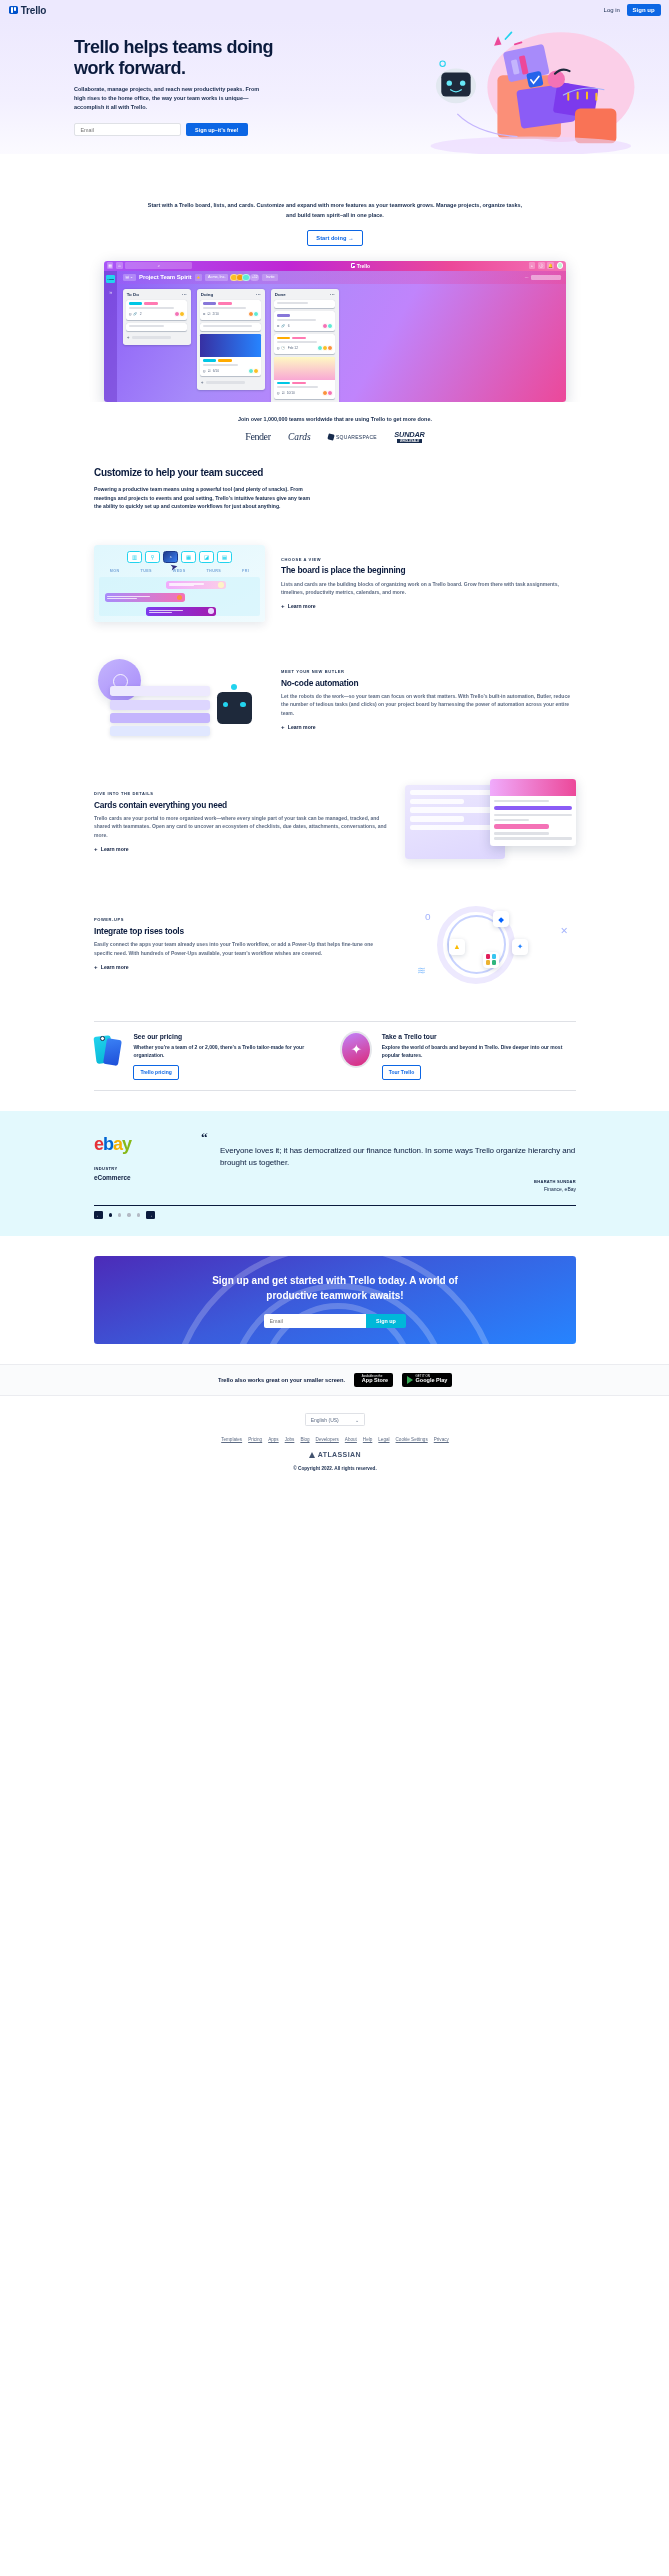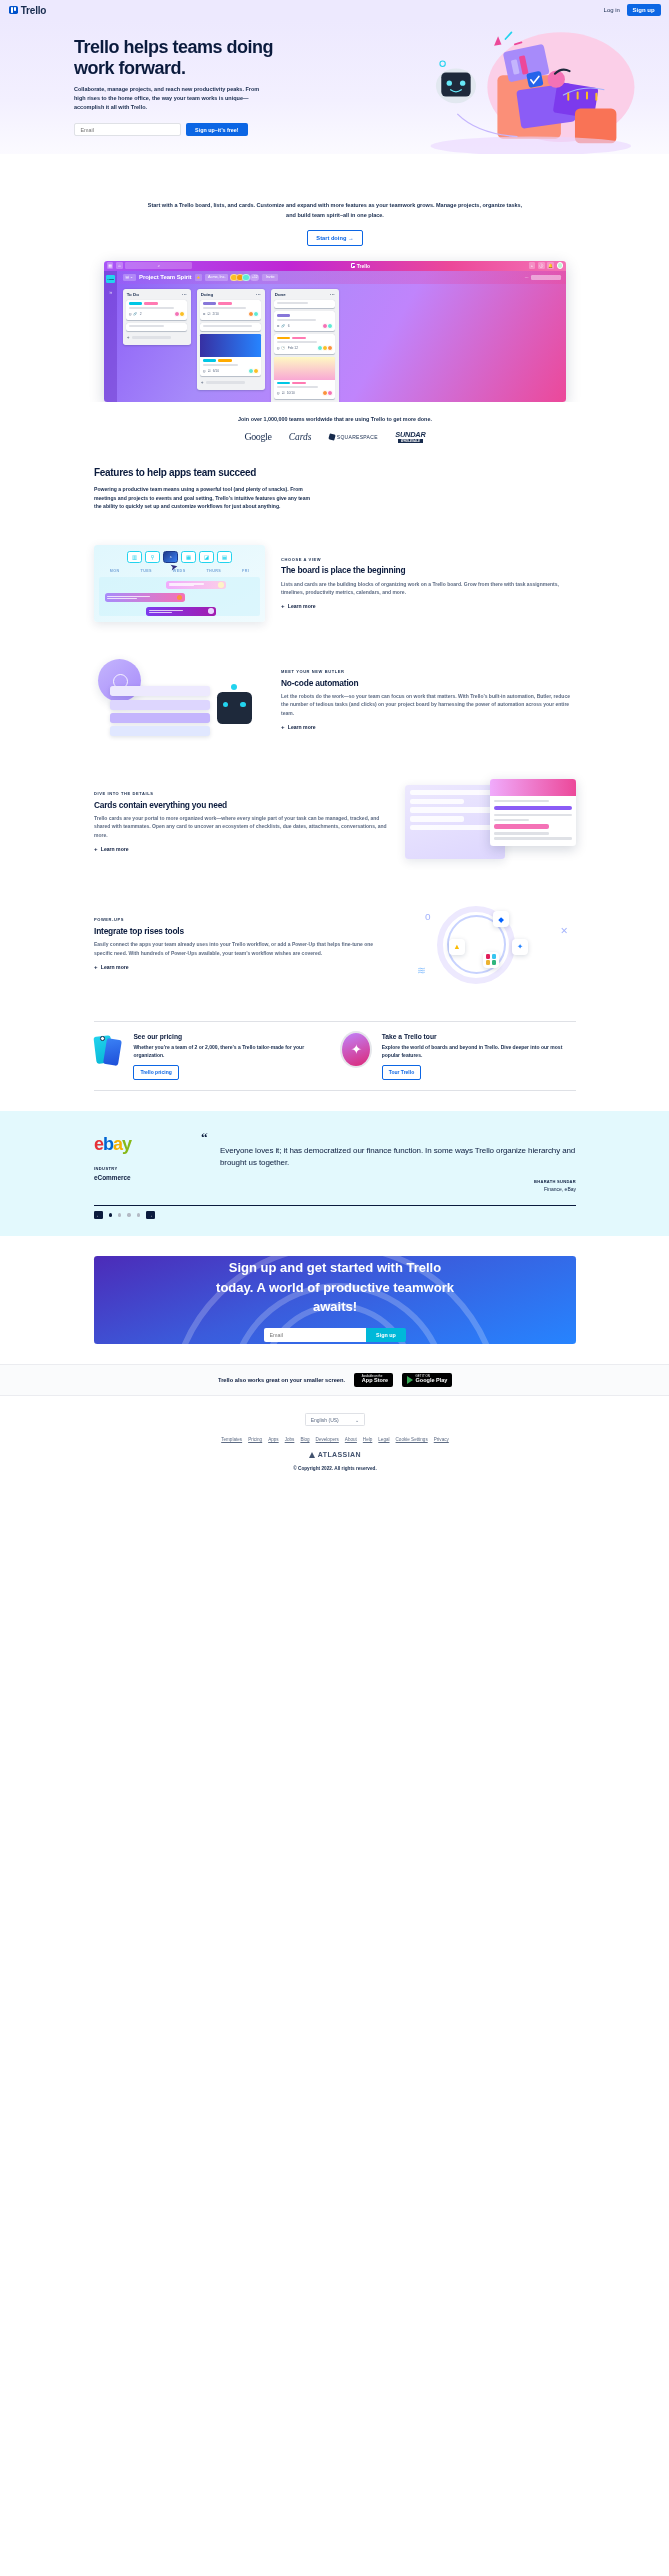--- a/index.html
+++ b/index.html
@@ -289,21 +289,21 @@
   .dot-n { width: 3.3px; height: 3.3px; border-radius: 50%; background: #b3bac5; cursor: pointer; }
   .dot-n.on { background: #0b1b3d; }
 
   
   .cta { width: 482px; margin: 20px auto 0; height: 88px; border-radius: 3.3px;
     background: linear-gradient(160deg,#4c2bb8 0%,#3b5bdb 45%,#2684ff 100%);
     display: flex; flex-direction: column; align-items: center; justify-content: center;
     position: relative; overflow: hidden; }
   .cta-rings { position: absolute; inset: 0; opacity: .22; }
   .cta-rings span { position: absolute; border: 6.7px solid #fff; border-radius: 50%; }
-  .cta h3 { position: relative; z-index: 2; color: #fff; font-size: 13px; font-weight: 700;
+  .cta h3 { position: relative; z-index: 2; color: #fff; font-size: 10px; font-weight: 700;
     text-align: center; line-height: 1.5; width: 248px; }
   .cta-form { position: relative; z-index: 2; margin-top: 11.4px; display: flex; }
   .cta-email { width: 102px; height: 13.4px; border: none; border-radius: 2px 0 0 2px;
     padding: 0 5.4px; font-size: 5.4px; color: #7a869a; font-family: inherit; outline: none; }
   .cta-btn { background: #00b8d9; color: #fff; border: none; border-radius: 0 2px 2px 0;
     font-size: 5.4px; font-weight: 700; padding: 0 10px; height: 13.4px; cursor: pointer; font-family: inherit; }
 
   
   .smaller { margin-top: 20px; background: #fafbfc; border-top: 0.7px solid #ebecf0;
     border-bottom: 0.7px solid #ebecf0; padding: 7.4px 0; display: flex;
@@ -567,36 +567,36 @@
 
           </div>
         </div>
       </div>
     </div>
   </div>
 
   <section class="logos-sec">
     <div class="tagline">Join over 1,000,000 teams worldwide that are using Trello to get more done.</div>
     <div class="logo-row">
-      <span class="logo-google">Google</span>
+      <span class="logo-google">Fender</span>
       <span class="logo-fender">Cards</span>
       <span class="logo-sq">
         <i class="logo-sq-mark"></i>
         <span class="logo-sq-txt">SQUARESPACE</span>
       </span>
       <span class="logo-costco">
         <span class="logo-costco-a">SUNDAR</span>
         <span class="logo-costco-b">WHOLESALE</span>
       </span>
     </div>
   </section>
 
   <section class="features">
     <div class="features-head">
-      <h2>Features to help apps team succeed</h2>
+      <h2>Customize to help your team succeed</h2>
       <p>Powering a productive team means using a powerful tool (and plenty of snacks). From meetings and projects to events and goal setting, Trello’s intuitive features give any team the ability to quickly set up and customize workflows for just about anything.</p>
     </div>
 
     <div class="frow">
       <div class="fart">
         <div class="views-card">
           <div class="view-icons">
             <span class="vi">▥</span>
             <span class="vi">⚲</span>
             <span class="vi on">◔</span>

